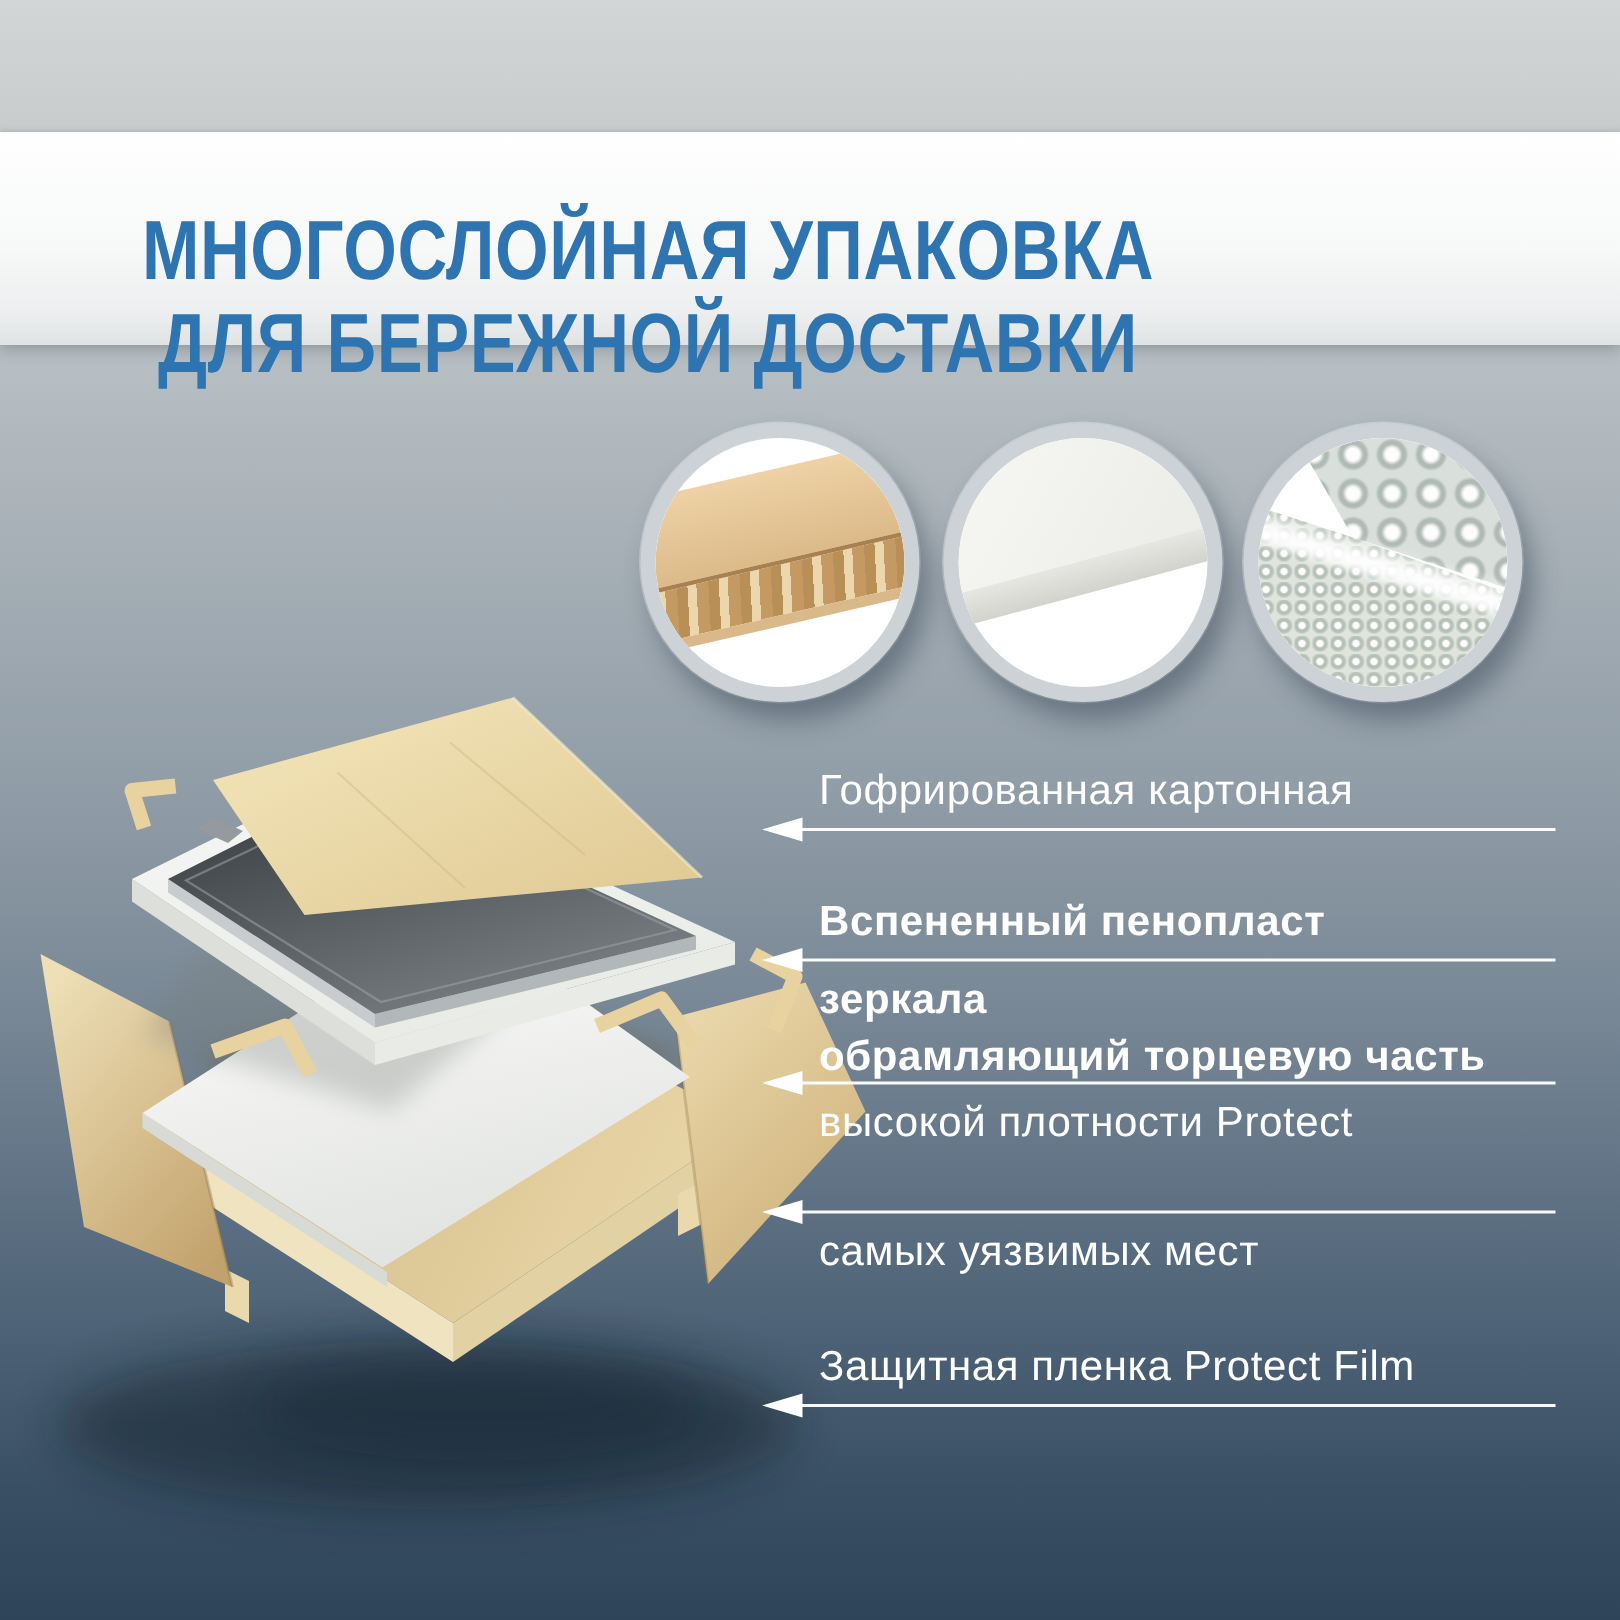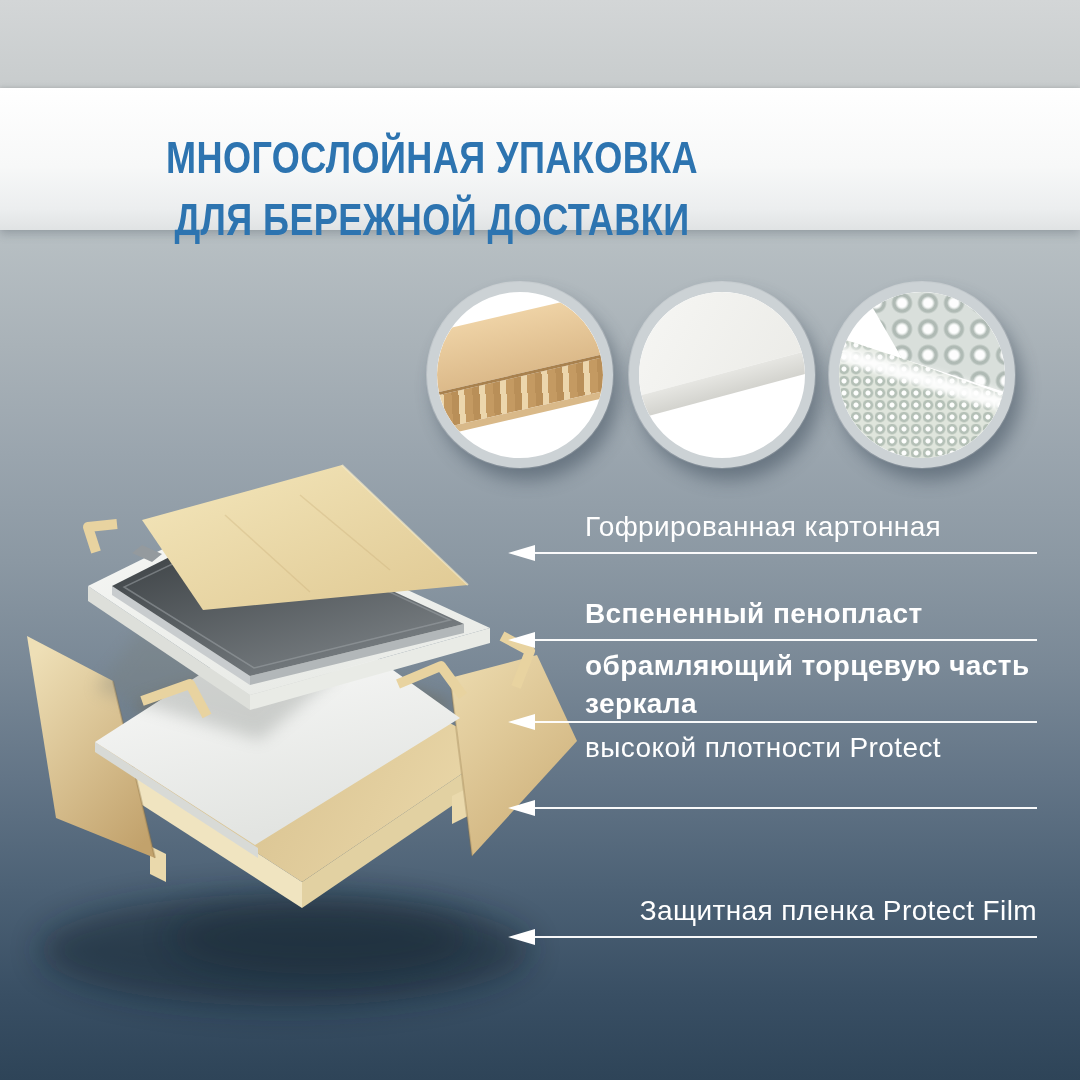--- a/index.html
+++ b/index.html
@@ -8,21 +8,21 @@
   .bg{position:absolute;inset:0;
       background:linear-gradient(180deg,
         #d3d6d7 0%, #c8cccd 8%, #b7bfc3 22%, #a9b2b8 32%,
         #9aa5ae 42%, #8b98a3 52%, #798896 62%, #637587 72%,
         #4d6276 82%, #394f64 92%, #2e4458 100%);}
   
   .band{position:absolute;left:0;top:88px;width:1080px;height:142px;
         background:linear-gradient(180deg,#ffffff 0%,#f7f8f8 55%,#eceeef 85%,#e0e3e4 100%);
         box-shadow:0 4px 9px rgba(60,72,84,.28), 0 -1px 3px rgba(0,0,0,.08);}
   .title{position:absolute;left:0;top:98px;width:864px;text-align:center;
-         color:#2d74b0;font-weight:bold;font-size:44px;line-height:62px;
+         color:#2d74b0;font-weight:bold;font-size:56px;line-height:62px;
          letter-spacing:.5px;}
   .title .tline{display:block;transform:scaleX(.82);transform-origin:center;white-space:nowrap;}
   
   .circle{position:absolute;top:282px;width:166px;height:166px;border-radius:50%;
           background:#fff;border:10px solid #ccd2d5;overflow:hidden;
           box-shadow:7px 12px 18px rgba(45,60,75,.45), 0 0 0 1px rgba(255,255,255,.35);}
   .circle .ph{position:absolute;inset:0;overflow:hidden;border-radius:50%;}
   .rotwrap{position:absolute;left:-50px;top:-40px;width:280px;height:260px;}
   
   .cb-face{position:absolute;left:0;top:60px;width:280px;height:60px;
@@ -45,21 +45,21 @@
           clip-path:polygon(12% -5%,105% -5%,105% 62%,38% 40%);}
   .bw-small{position:absolute;inset:0;background-color:#dfe5dc;
           background-image:radial-gradient(circle at 5px 5px,rgba(255,255,255,.95) 0 2px,rgba(130,148,138,.45) 3px 4.5px,rgba(223,229,220,0) 6px);
           background-size:12px 12px;
           clip-path:polygon(-5% 26%,38% 40%,105% 64%,100% 84%,48% 105%,-5% 105%);}
   .bw-fold{position:absolute;left:-30px;top:84px;width:300px;height:22px;
            background:linear-gradient(180deg,rgba(255,255,255,.15),#ffffff 55%,rgba(255,255,255,.75));
            transform:rotate(17deg);filter:blur(2px);}
   
   .annotation{position:absolute;left:508px;width:529px;color:#ffffff;}
-  .ann-line{margin-left:77px;font-size:28px;line-height:38px;letter-spacing:.4px;white-space:nowrap;}
+  .ann-line{margin-left:38px;font-size:28px;line-height:38px;letter-spacing:.4px;white-space:nowrap;}
   .ann-arrow{display:flex;align-items:center;height:14px;}
   .ah{width:0;height:0;border-top:8px solid transparent;border-bottom:8px solid transparent;
       border-right:27px solid #ffffff;flex:0 0 auto;}
   .as{flex:1 1 auto;height:2px;margin-left:-2px;background:rgba(255,255,255,.96);}
   svg{position:absolute;left:0;top:0;}
 </style>
 </head>
 <body>
 
 <div class="bg"></div>
@@ -186,38 +186,39 @@
     <span class="as"></span>
   </div>
 </div>
 
 <div class="annotation" style="top:595px;font-weight:bold;">
   <div class="ann-line">Вспененный пенопласт</div>
   <div class="ann-arrow">
     <span class="ah"></span>
     <span class="as"></span>
   </div>
+  <div class="ann-line">зеркала</div>
   <div class="ann-line">обрамляющий торцевую часть</div>
-  <div class="ann-line">зеркала</div>
 </div>
 
 <div class="annotation" style="top:715px;">
   <div class="ann-arrow">
     <span class="ah"></span>
     <span class="as"></span>
   </div>
   <div class="ann-line">высокой плотности Protect</div>
 </div>
 
 <div class="annotation" style="top:801px;">
   <div class="ann-arrow">
     <span class="ah"></span>
     <span class="as"></span>
   </div>
-</div>
-
-<div class="annotation" style="top:892px;text-align:right;">
+  <div class="ann-line">самых уязвимых мест</div>
+</div>
+
+<div class="annotation" style="top:892px;">
   <div class="ann-line">Защитная пленка Protect Film</div>
   <div class="ann-arrow">
     <span class="ah"></span>
     <span class="as"></span>
   </div>
 </div>
 
 </body></html>

